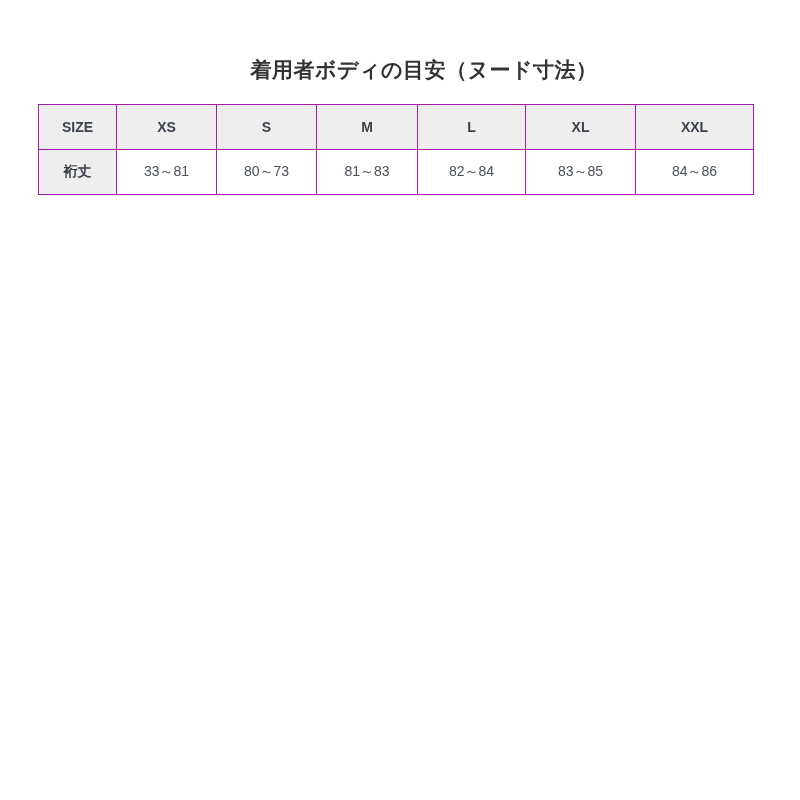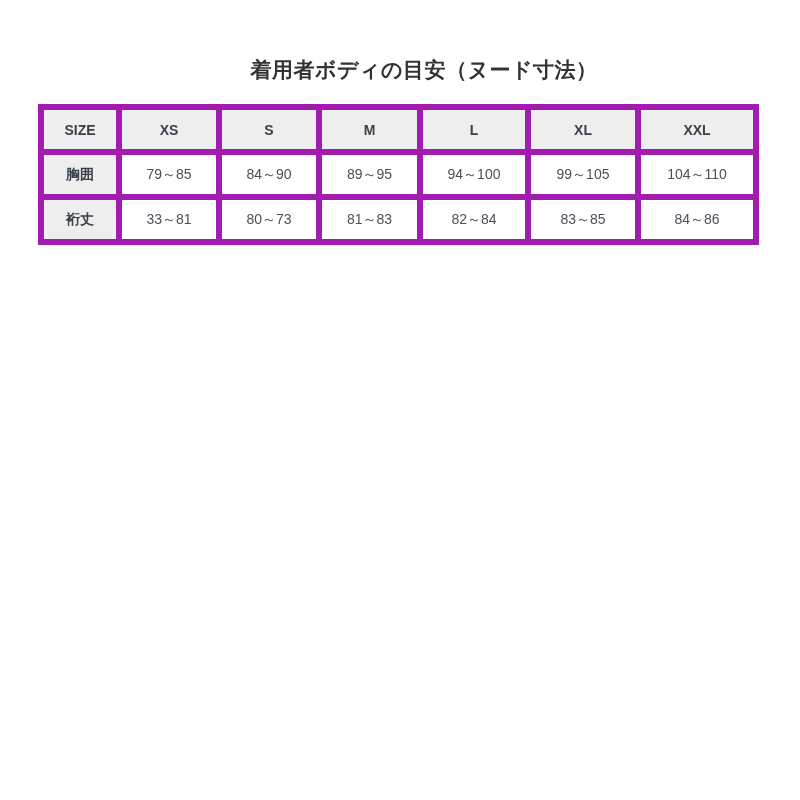--- a/index.html
+++ b/index.html
@@ -32,21 +32,21 @@
   }
   table.size-table {
     margin: 20px 0 0 38px;
     border-collapse: collapse;
     table-layout: fixed;
     width: 715px;
     font-size: 14px;
   }
   table.size-table th,
   table.size-table td {
-    border: 6px solid #a21caf;
+    border: 1px solid #a21caf;
     text-align: center;
     vertical-align: middle;
     height: 45px;
     padding: 0 16px;
     box-sizing: border-box;
   }
   table.size-table th {
     background: #eeeeee;
     color: #3b414b;
     font-weight: bold;
@@ -88,29 +88,20 @@
         <th>XS</th>
         <th>S</th>
         <th>M</th>
         <th>L</th>
         <th>XL</th>
         <th>XXL</th>
       </tr>
     </thead>
     <tbody>
       <tr>
-        <th>胸囲</th>
-        <td>79～85</td>
-        <td>84～90</td>
-        <td>89～95</td>
-        <td>94～100</td>
-        <td>99～105</td>
-        <td>104～110</td>
-      </tr>
-      <tr>
         <th>裄丈</th>
         <td>33～81</td>
         <td>80～73</td>
         <td>81～83</td>
         <td>82～84</td>
         <td>83～85</td>
         <td>84～86</td>
       </tr>
     </tbody>
   </table>

